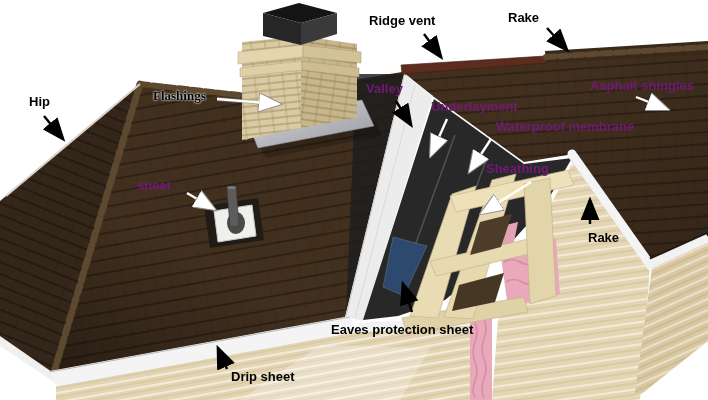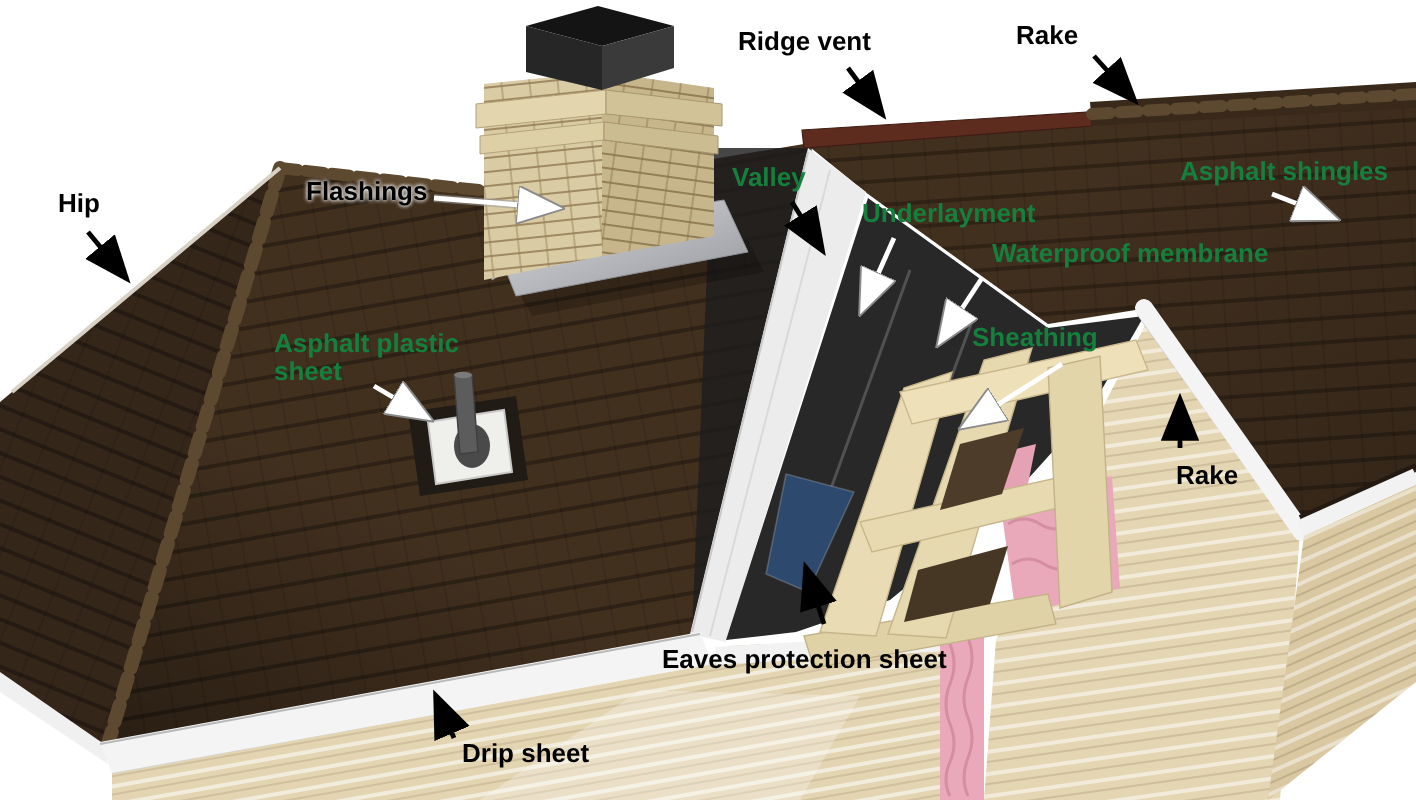--- a/index.html
+++ b/index.html
@@ -1,22 +1,22 @@
 <!DOCTYPE html>
 <html style="--shingle-dark: #42301f; --shingle-side: #35261a; --ridge-vent: #5e2c1f; --brick: #d9cba3; --chimney-cap: #262626; --flashing-metal: #bcbdc2; --wall-siding: #e3d5b2; --trim-white: #f4f4f4; --underlayment-black: #282828; --eaves-sheet-blue: #2d4a6e; --framing-wood: #e9dcb4; --insulation-pink: #e9a9ba; --label-black: #000000; --label-white: #ffffff;"><head>
 <meta charset="utf-8">
 <style>
   html,body{margin:0;padding:0;background:#fff;}
   .stage{position:relative;width:708px;height:400px;background:#fff;overflow:hidden;
          font-family:"Liberation Sans",sans-serif;}
   .stage svg{position:absolute;left:0;top:0;}
   .lbl{position:absolute;font-weight:bold;font-size:13px;line-height:14px;color:#000;
        white-space:nowrap;letter-spacing:0;}
-  .lbl.white{color:#15803d;}
-  .lbl.halo{text-shadow:0 0 2px rgba(255,255,255,.95),0 0 2px rgba(255,255,255,.95);}
+  .lbl.white{color:#701a75;}
+  .lbl.halo{text-shadow:0 0 2px rgba(255,255,255,.95),0 0 2px rgba(255,255,255,.95);font-family:Liberation Serif, serif;}
 </style>
 </head>
 <body>
 
 <div class="stage">
 
 <svg width="708" height="400" viewBox="0 0 708 400">
   <defs>
     <pattern id="pcourseL" width="16" height="13" patternUnits="userSpaceOnUse" patternTransform="rotate(-10)">
       <line x1="0" y1="1" x2="16" y2="1" stroke="rgba(0,0,0,0.30)" stroke-width="2"></line>
@@ -199,21 +199,21 @@
   <div class="lbl" style="left:369px;top:14px">Ridge vent</div>
   <div class="lbl" style="left:508px;top:11px">Rake</div>
   <div class="lbl" style="left:29px;top:95px">Hip</div>
   <div class="lbl halo" style="left:153px;top:89px">Flashings</div>
   <div class="lbl white" style="left:366px;top:82px">Valley</div>
   <div class="lbl white" style="left:431px;top:100px">Underlayment</div>
   <div class="lbl white" style="left:496px;top:120px">Waterproof membrane</div>
   <div class="lbl white" style="left:486px;top:162px">Sheathing</div>
   <div class="lbl white" style="left:590px;top:79px">Asphalt shingles</div>
   <div class="lbl white" style="left:137px;top:165px">
-    <span>Asphalt plastic</span><br>
+    <br>
     <span>sheet</span>
   </div>
   <div class="lbl" style="left:588px;top:231px">Rake</div>
   <div class="lbl" style="left:331px;top:323px">Eaves protection sheet</div>
   <div class="lbl" style="left:231px;top:370px">Drip sheet</div>
 </div>
 
 </div>
 
 </body></html>

